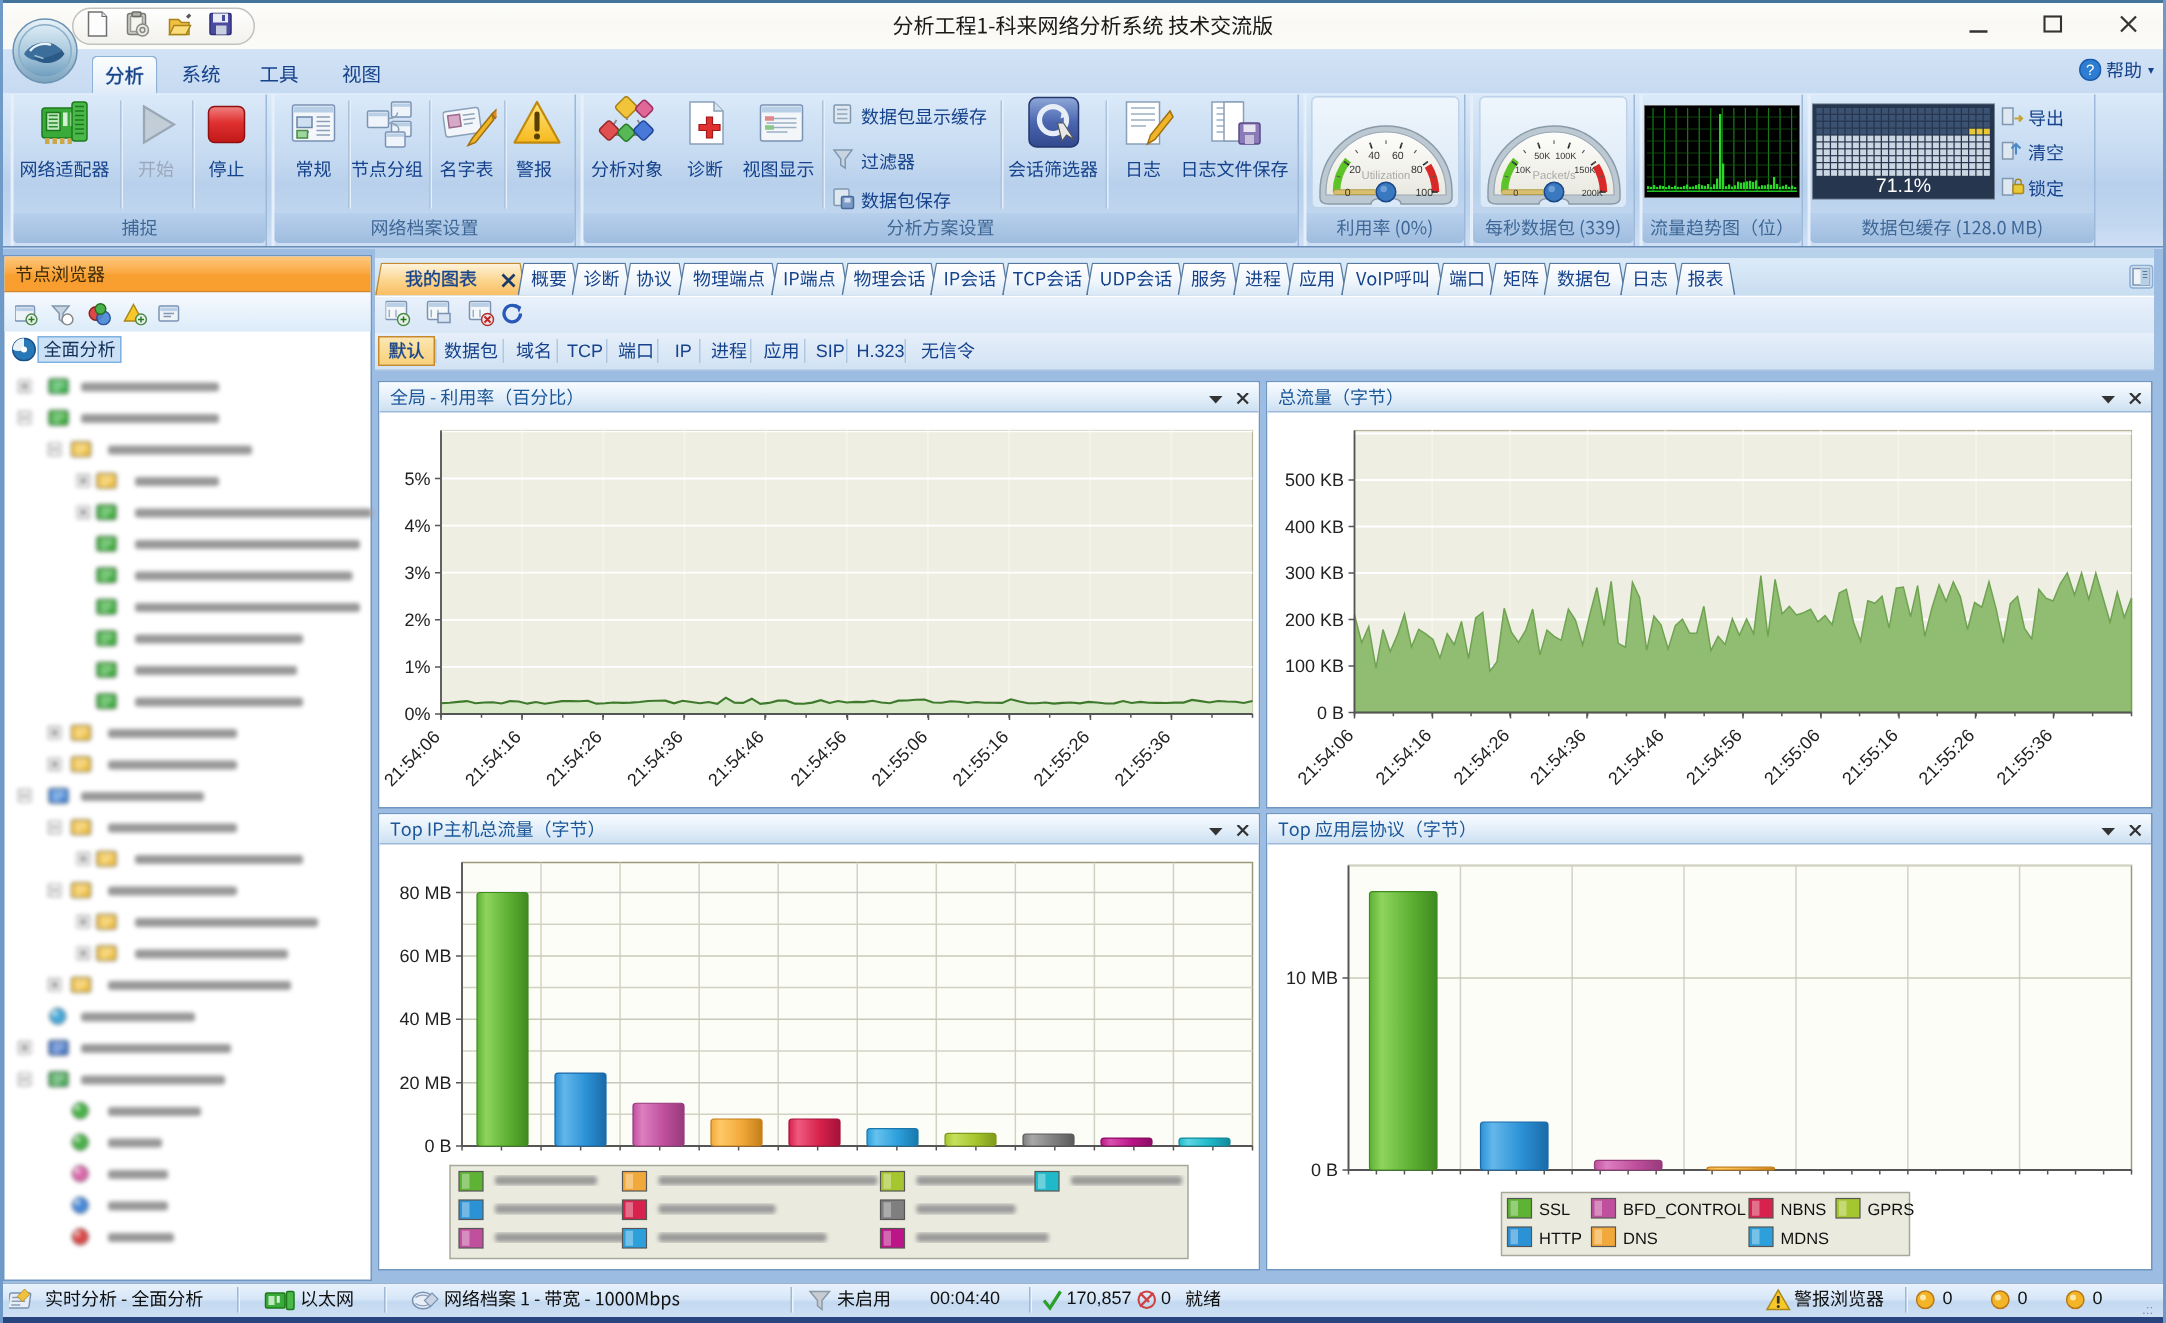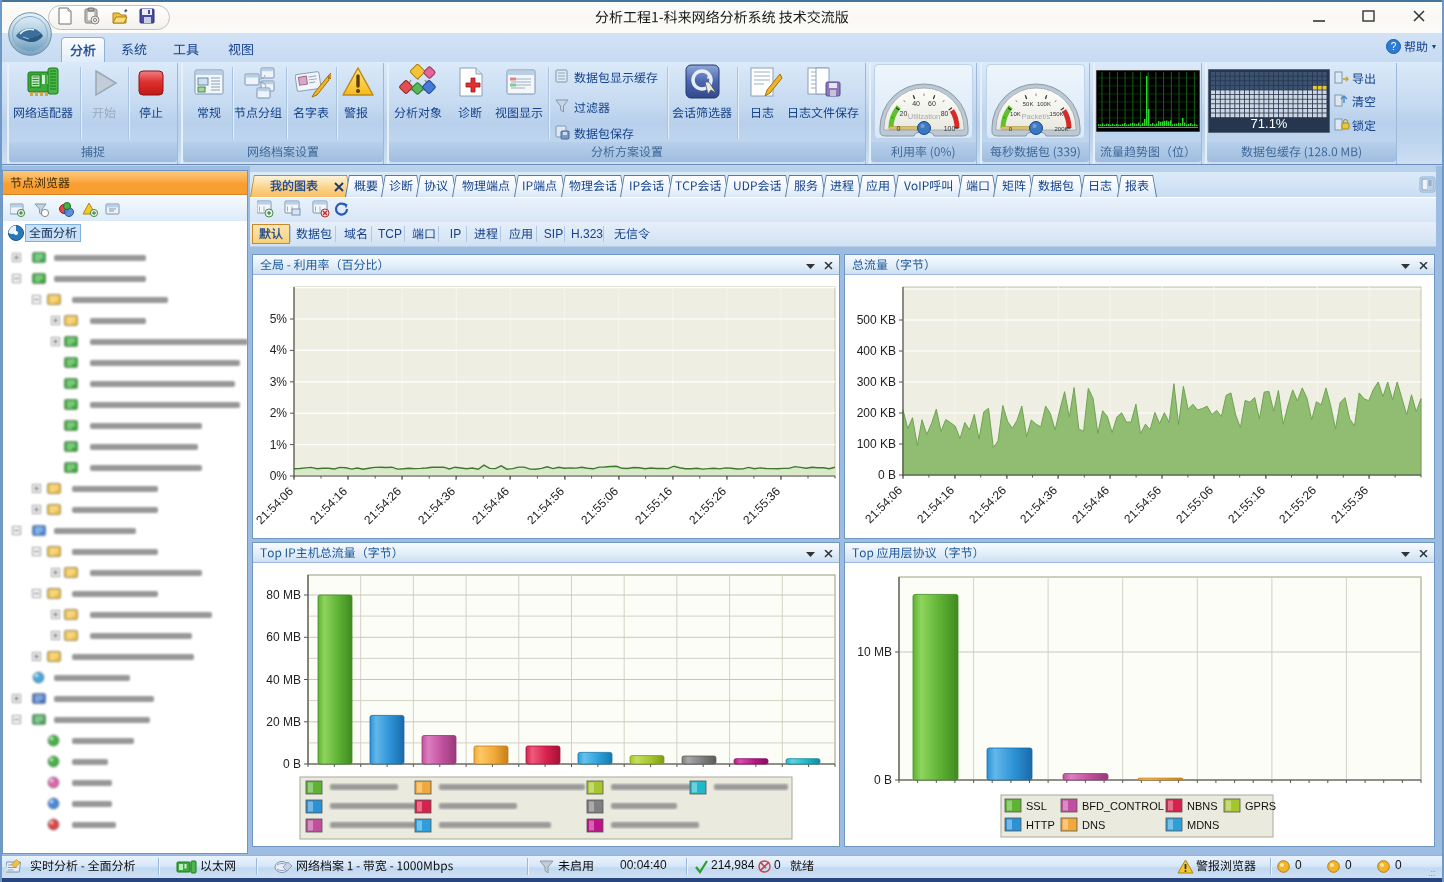--- a/index.html
+++ b/index.html
@@ -2031,21 +2031,21 @@
         <use href="#g149" x="0"></use>
         <use href="#g150" x="1000"></use>
         <use href="#g31" x="2000"></use>
       </g>
     </svg></div>
 <div class="abs" style="left:620px;top:858px;font-size:12px;color:#111;font-family:'Liberation Sans'">00:04:40</div>
 <div class="ssep" style="left:686px"></div>
 <svg class="abs" style="left:694px;top:859px" width="15" height="15">
     <path d="M2 8l4 5 7-11" fill="none" stroke="#2aa02a" stroke-width="2.2"></path>
   </svg>
-<div class="abs" style="left:711px;top:858px;font-size:12px;color:#111">214,984</div>
+<div class="abs" style="left:711px;top:858px;font-size:12px;color:#111">170,857</div>
 <svg class="abs" style="left:757px;top:859px" width="15" height="15">
     <path d="M3 3l6 6M12 3L3 12" stroke="#d04040" stroke-width="1.6" fill="none"></path>
     <circle cx="7.5" cy="7.5" r="5.5" fill="none" stroke="#d04040" stroke-width="1.4"></circle>
   </svg>
 <div class="abs" style="left:774px;top:858px;font-size:12px;color:#111">0</div>
 <div class="abs" style="left:790px;top:858px"><svg width="24.0" height="15.6" style="vertical-align:top;overflow:visible" fill="#111">
       <g transform="translate(0 12.2) scale(0.012000 -0.012000)">
         <use href="#g151" x="0"></use>
         <use href="#g152" x="1000"></use>
       </g>

